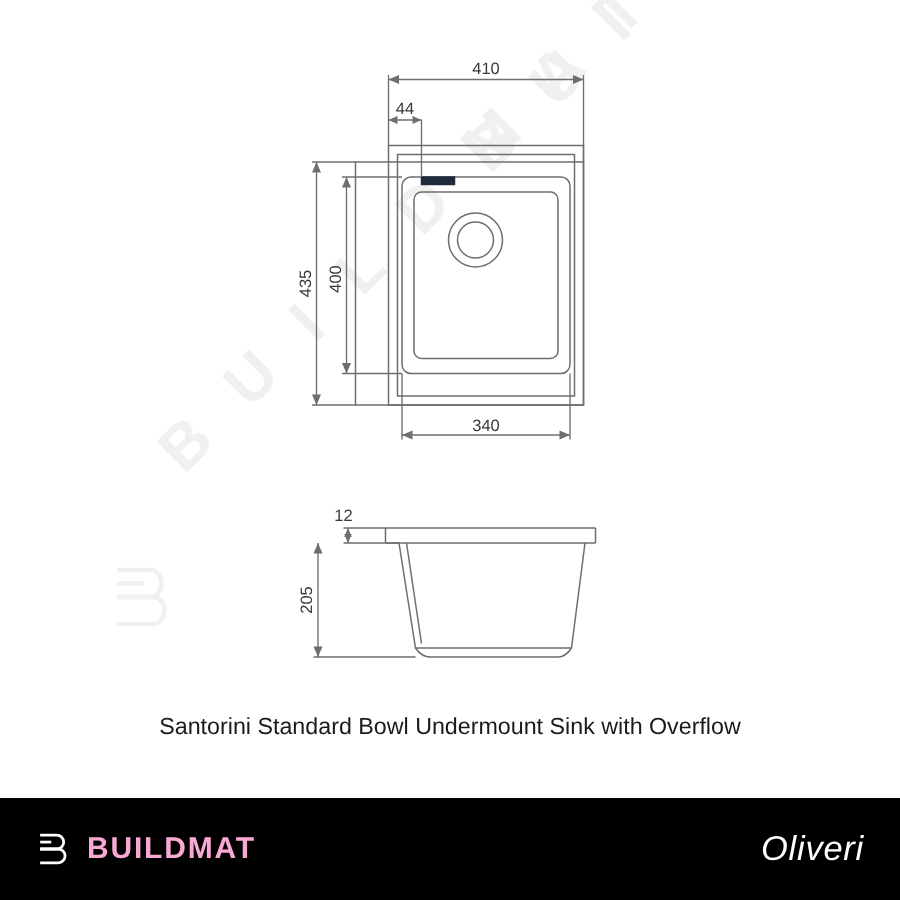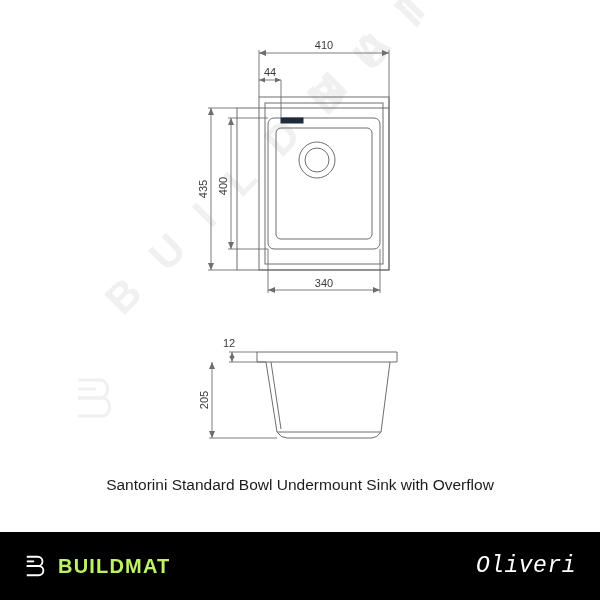--- a/index.html
+++ b/index.html
@@ -97,32 +97,32 @@
     display: flex;
     align-items: center;
     gap: 10px;
   }
   .brand-left .bm-mark {
     width: 24px;
     height: 24px;
     flex: 0 0 auto;
   }
   .brand-left .bm-word {
-    color: #bef264;
+    color: #f9a8d4;
     font-size: 20px;
     font-weight: bold;
     letter-spacing: 1.2px;
   }
   .brand-right {
     position: absolute;
     right: 24px;
     top: 50%;
     transform: translateY(-50%);
     color: #ffffff;
-    font-family: Liberation Mono, monospace;
+    font-family: Liberation Sans, sans-serif;
     font-size: 23px;
     font-style: italic;
     letter-spacing: 0.5px;
   }
 </style>
 </head>
 <body>
 
 <div id="page">
 

